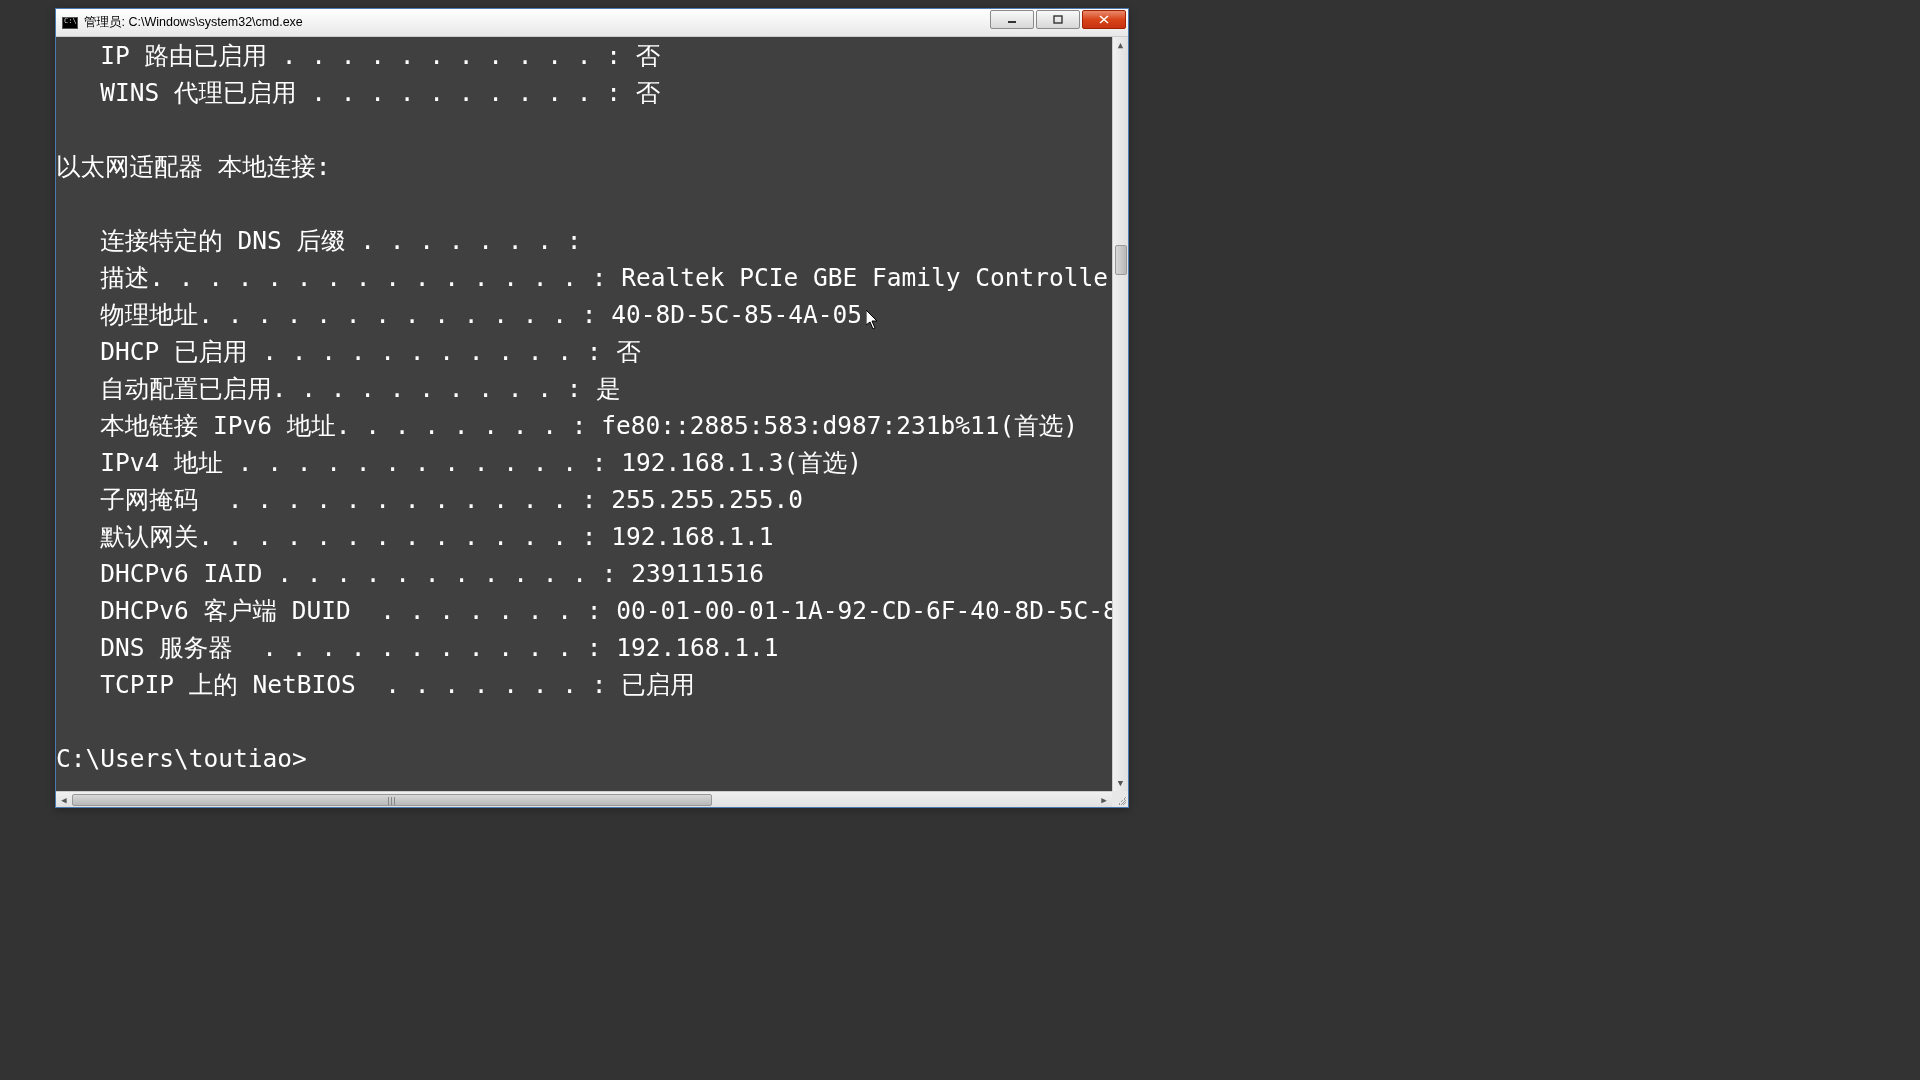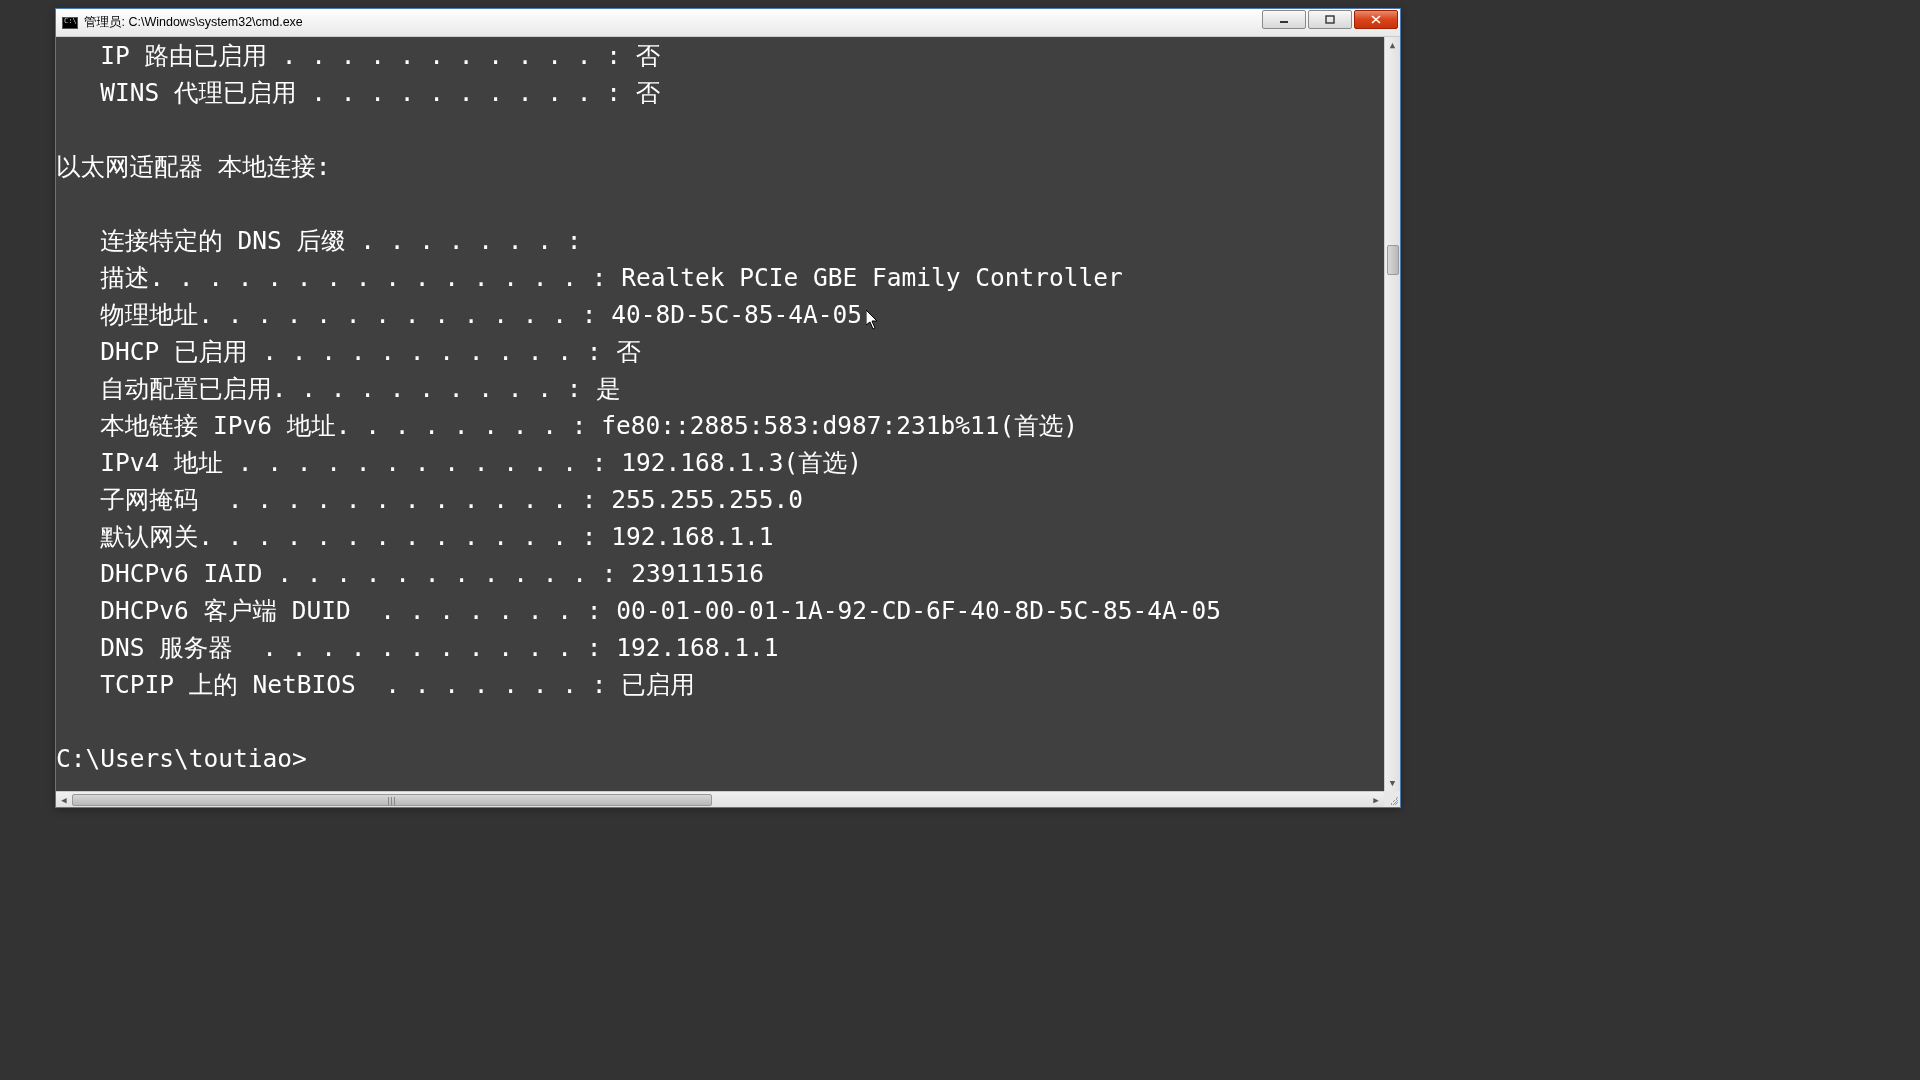--- a/index.html
+++ b/index.html
@@ -7,21 +7,21 @@
       background: #333;
       font-family: 'NSimSun', 'SimSun', 'Consolas', monospace;
       width: 1920px;
       height: 1080px;
       overflow: hidden;
     }
     .window {
       position: absolute;
       left: 55px;
       top: 8px;
-      width: 1346px;
+      width: 1074px;
       height: 800px;
       background: #fff;
       border: 1px solid #4a7ab0;
       box-shadow: 0 2px 8px rgba(0,0,0,0.3);
     }
     .titlebar {
       height: 28px;
       background: linear-gradient(to bottom, #ffffff 0%, #e8e8e8 100%);
       display: flex;
       align-items: center;

